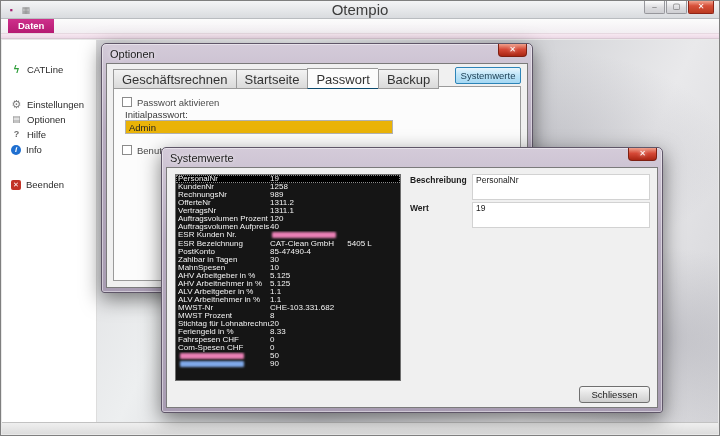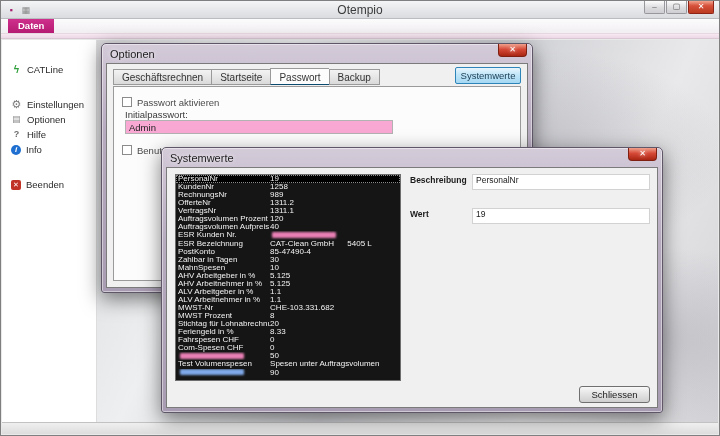--- a/index.html
+++ b/index.html
@@ -3,21 +3,21 @@
 <meta charset="utf-8">
 <style>
   * { margin:0; padding:0; box-sizing:border-box; }
   body { background:#9aa0a6; font-family:"Liberation Sans", sans-serif; }
   #screen { position:relative; width:720px; height:436px; background:#e9e9e9;
             border:1px solid #7f7f7f; overflow:hidden; font-size:11px; color:#222; }
 
   
   .titlebar { position:relative; height:18px; background:linear-gradient(#f4f5f6,#d9dbdf);
               border-bottom:1px solid #b9bcc0; display:flex; align-items:center; padding-left:4px; }
-  .titlebar .title { position:absolute; left:0; right:0; text-align:center; font-size:12px; color:#3c3c3c; }
+  .titlebar .title { position:absolute; left:0; right:0; text-align:center; font-size:15px; color:#3c3c3c; }
   .tb-icon { width:12px; height:12px; font-size:9px; line-height:12px; text-align:center; margin-right:3px; }
   .app-ic { color:#a31e6e; }
   .qa-ic { color:#8a8a8a; }
   .win-controls { position:absolute; top:0; right:5px; display:flex; gap:1px; z-index:3; }
   .win-btn { width:21px; height:13px; border:1px solid #97979c; border-top:none;
              background:linear-gradient(#fdfdfd,#dcdcdf 55%,#cfcfd3); font-size:8px; text-align:center;
              line-height:11px; color:#555; border-radius:0 0 2px 2px; cursor:default; }
   .win-btn.close { background:linear-gradient(#f2a48f,#d6503a 40%,#bb3a20); color:#fff; border-color:#8e2418; width:26px; }
 
   .ribbon-row { height:15px; background:linear-gradient(#fcfcfc,#f2eef2); display:flex;
@@ -66,51 +66,51 @@
   .pill-close { margin-left:auto; width:29px; height:13px; border-radius:0 0 4px 4px;
                 background:linear-gradient(#f0a08c,#d54836 45%,#a92513); border:1px solid #7e1f12;
                 border-top:none; color:#fff; font-size:8px; line-height:12px; text-align:center;
                 align-self:flex-start; margin-right:1px; cursor:default; }
   .dialog-body { position:relative; background:#f0f0f0; border:1px solid #7b7b7b;
                  height:calc(100% - 19px); }
 
   
   #dlg-optionen { left:100px; top:42px; width:432px; height:250px; z-index:5; }
   .tabs { position:absolute; left:6px; top:5px; display:flex; z-index:2; }
-  .tab { font-size:10px; padding:2px 8px 1px; background:linear-gradient(#f3f3f3,#dadada);
+  .tab { font-size:13px; padding:2px 8px 1px; background:linear-gradient(#f3f3f3,#dadada);
          border:1px solid #9a9a9a; border-right:none; color:#333; cursor:default; }
   .tab:last-child { border-right:1px solid #9a9a9a; }
   .tab.active { background:#fcfcfc; border-bottom:1px solid #0c4a6e; margin-top:-1px; padding-top:3px; }
   .syswert-btn { position:absolute; right:6px; top:3px; width:66px; height:17px;
                  background:linear-gradient(#e8f6fd,#c0e5f8 45%,#a5d8f3); border:1px solid #2c84b8;
                  border-radius:2px; font-size:9.5px; text-align:center; line-height:15px; color:#1b3d52; cursor:default; }
   .tabpage { position:absolute; left:6px; right:6px; top:22px; bottom:6px; background:#fcfcfc;
              border:1px solid #9a9a9a; }
   .check-row { position:absolute; display:flex; align-items:flex-start; gap:5px; font-size:9.5px; color:#4a4a4a; }
   .checkbox { width:10px; height:10px; background:#fff; border:1px solid #8b8b8b; flex:0 0 auto; }
   #check1 { left:8px; top:10px; }
   #check2 { left:8px; top:58px; }
   .field-label { position:absolute; left:11px; top:22px; font-size:9.5px; color:#3a3a3a; }
-  .textbox { position:absolute; left:11px; top:33px; width:268px; height:14px; background:#f9a8d4;
+  .textbox { position:absolute; left:11px; top:33px; width:268px; height:14px; background:#eab308;
              border:1px solid #b2b2b2; font-size:9.5px; padding:0 3px; font-family:"Liberation Sans",sans-serif; color:#222; }
 
   
   #dlg-systemwerte { left:160px; top:146px; width:502px; height:266px; z-index:10; }
   .sys-list { position:absolute; left:8px; top:6px; width:226px; bottom:26px; background:#151515;
               border:1px solid #6e6e6e; color:#f3f3f3; font-size:8px; overflow:hidden; }
   .sys-row { display:flex; height:8.07px; line-height:8.2px; white-space:pre; cursor:default; }
   .sys-row.selected { background:#000; outline:1px dotted #8a8a8a; outline-offset:-1px; }
   .sys-name { flex:0 0 42%; padding-left:2px; overflow:hidden; }
   .sys-val { flex:1; overflow:hidden; }
   .redact { display:inline-block; height:6px; border-radius:1px; filter:blur(1.3px);
             vertical-align:middle; margin-left:2px; }
   .redact.pink { background:#e87fb4; width:64px; }
   .redact.blue { background:#7fa8e8; width:64px; }
   .prop { position:absolute; left:243px; right:7px; top:6px; }
-  .prop-row { display:flex; height:16px; margin-bottom:18px; }
+  .prop-row { display:flex; height:26px; margin-bottom:2px; }
   .prop-label { width:62px; font-weight:bold; font-size:8.5px; line-height:12px; color:#1c1c1c; }
   .prop-field { flex:1; background:#fff; border:1px solid #d2d2d2; font-size:8.5px;
                 line-height:10px; padding-left:3px; color:#222; }
   .btn-schliessen { position:absolute; right:7px; bottom:4px; width:71px; height:17px;
         background:linear-gradient(#f8f8f8,#e4e4e4 45%,#cfcfcf); border:1px solid #707070;
         border-radius:3px; font-size:9.5px; text-align:center; line-height:15px; color:#222; cursor:default; }
 </style>
 </head>
 <body>
 
@@ -214,21 +214,20 @@
           <div class="sys-row"><span class="sys-name">AHV Arbeitnehmer in %</span><span class="sys-val">5.125</span></div>
           <div class="sys-row"><span class="sys-name">ALV Arbeitgeber in %</span><span class="sys-val">1.1</span></div>
           <div class="sys-row"><span class="sys-name">ALV Arbeitnehmer in %</span><span class="sys-val">1.1</span></div>
           <div class="sys-row"><span class="sys-name">MWST-Nr</span><span class="sys-val">CHE-103.331.682</span></div>
           <div class="sys-row"><span class="sys-name">MWST Prozent</span><span class="sys-val">8</span></div>
           <div class="sys-row"><span class="sys-name">Stichtag für Lohnabrechnung</span><span class="sys-val">20</span></div>
           <div class="sys-row"><span class="sys-name">Feriengeld in %</span><span class="sys-val">8.33</span></div>
           <div class="sys-row"><span class="sys-name">Fahrspesen CHF</span><span class="sys-val">0</span></div>
           <div class="sys-row"><span class="sys-name">Com-Spesen CHF</span><span class="sys-val">0</span></div>
           <div class="sys-row"><span class="sys-name"><span class="redact pink"></span></span><span class="sys-val">50</span></div>
-          <div class="sys-row"><span class="sys-name">Test Volumenspesen</span><span class="sys-val">Spesen unter Auftragsvolumen</span></div>
           <div class="sys-row"><span class="sys-name"><span class="redact blue"></span></span><span class="sys-val">90</span></div>
         </div>
       <div class="prop">
         <div class="prop-row">
           <span class="prop-label">Beschreibung</span>
           <span class="prop-field">PersonalNr</span>
         </div>
         <div class="prop-row">
           <span class="prop-label">Wert</span>
           <span class="prop-field">19</span>

